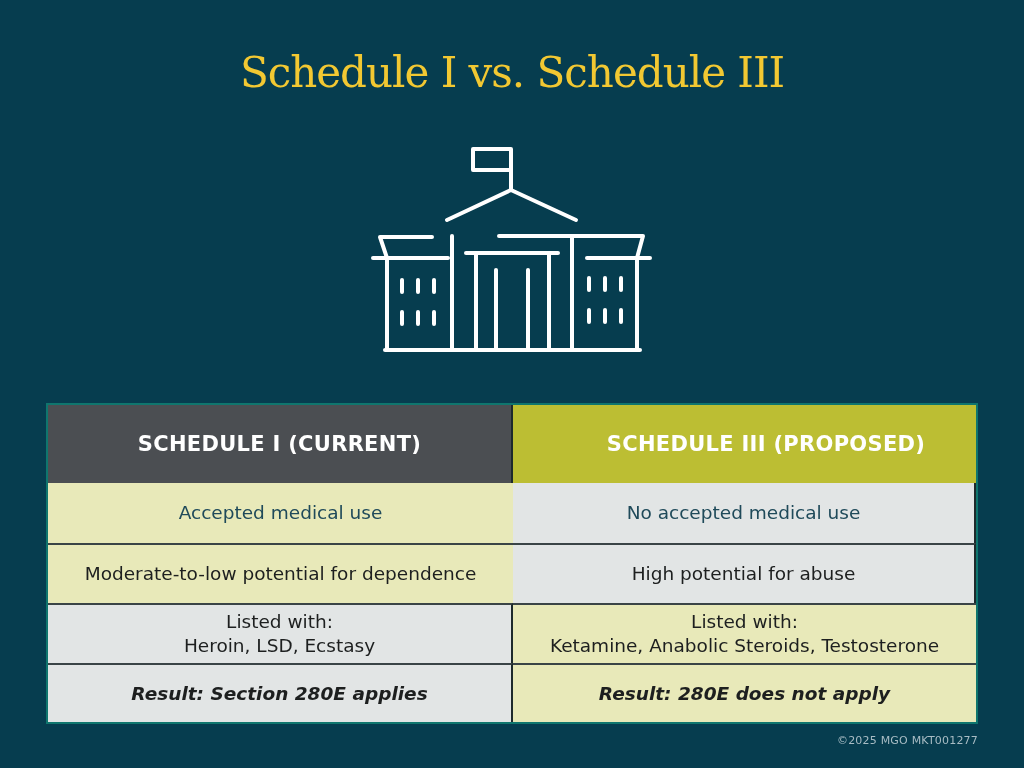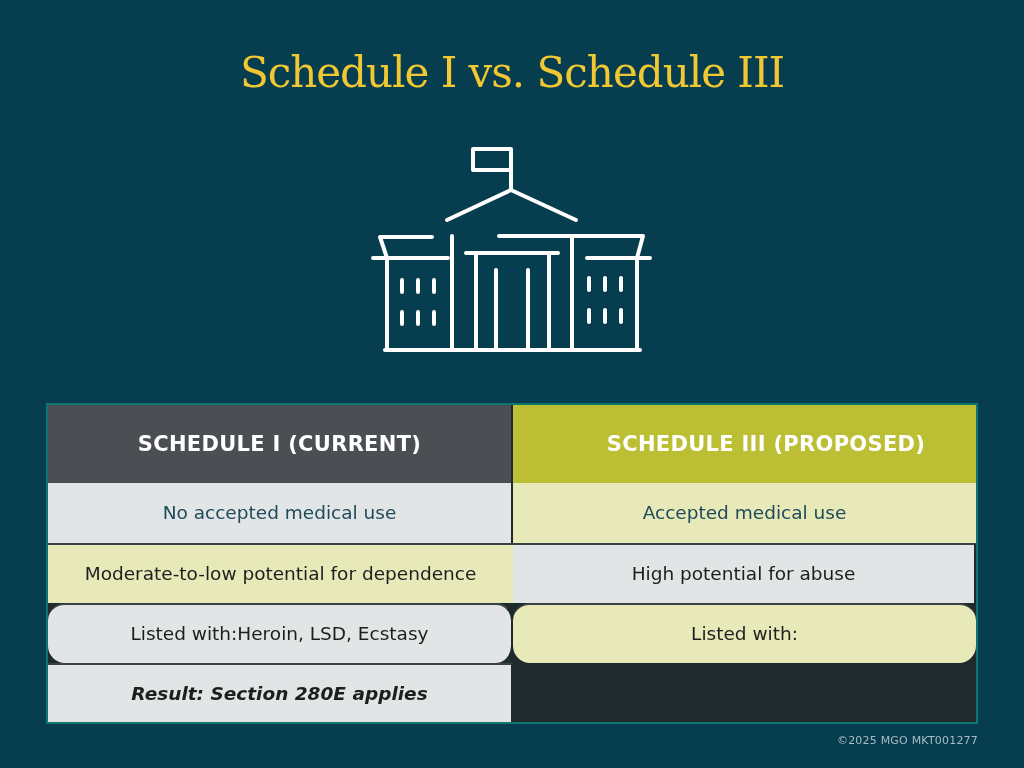--- a/index.html
+++ b/index.html
@@ -69,21 +69,21 @@
     .head-right {
       background: #bcbe33;
       color: #ffffff;
       font-size: 21px;
       font-weight: bold;
       letter-spacing: 0.3px;
       padding-left: 43px;
     }
     .teal-text { color: #1f4a5a; }
     .italic { font-style: italic; font-weight: bold; }
-    .stack { display: flex; flex-direction: row; border-radius: 17px; }
+    .stack { display: flex; flex-direction: column; }
     .footer {
       position: absolute;
       right: 46px;
       top: 734px;
       font-size: 11px;
       color: #a8bcc4;
       letter-spacing: 0.2px;
     }
   </style>
 </head>
@@ -132,30 +132,32 @@
     <line x1="229" y1="170" x2="229" y2="182"></line>
     <line x1="245" y1="170" x2="245" y2="182"></line>
     <line x1="261" y1="170" x2="261" y2="182"></line>
   </svg>
 </div>
 
 <div class="table">
   <div class="cell head-left">SCHEDULE I (CURRENT)</div>
   <div class="cell head-right">SCHEDULE III (PROPOSED)</div>
 
+  <div class="cell right teal-text">Accepted medical use</div>
   <div class="cell left teal-text">No accepted medical use</div>
-  <div class="cell right teal-text">Accepted medical use</div>
 
   <div class="cell right row-border">Moderate-to-low potential for dependence</div>
   <div class="cell left row-border">High potential for abuse</div>
 
   <div class="cell left row-border stack">
     <span>Listed with:</span>
     <span>Heroin, LSD, Ecstasy</span>
   </div>
   <div class="cell right row-border stack">
     <span>Listed with:</span>
+    <span>Ketamine, Anabolic Steroids, Testosterone</span>
   </div>
 
   <div class="cell left row-border italic">Result: Section 280E applies</div>
+  <div class="cell right row-border italic">Result: 280E does not apply</div>
 </div>
 
 <div class="footer">©2025 MGO  MKT001277</div>
 
 </body></html>

